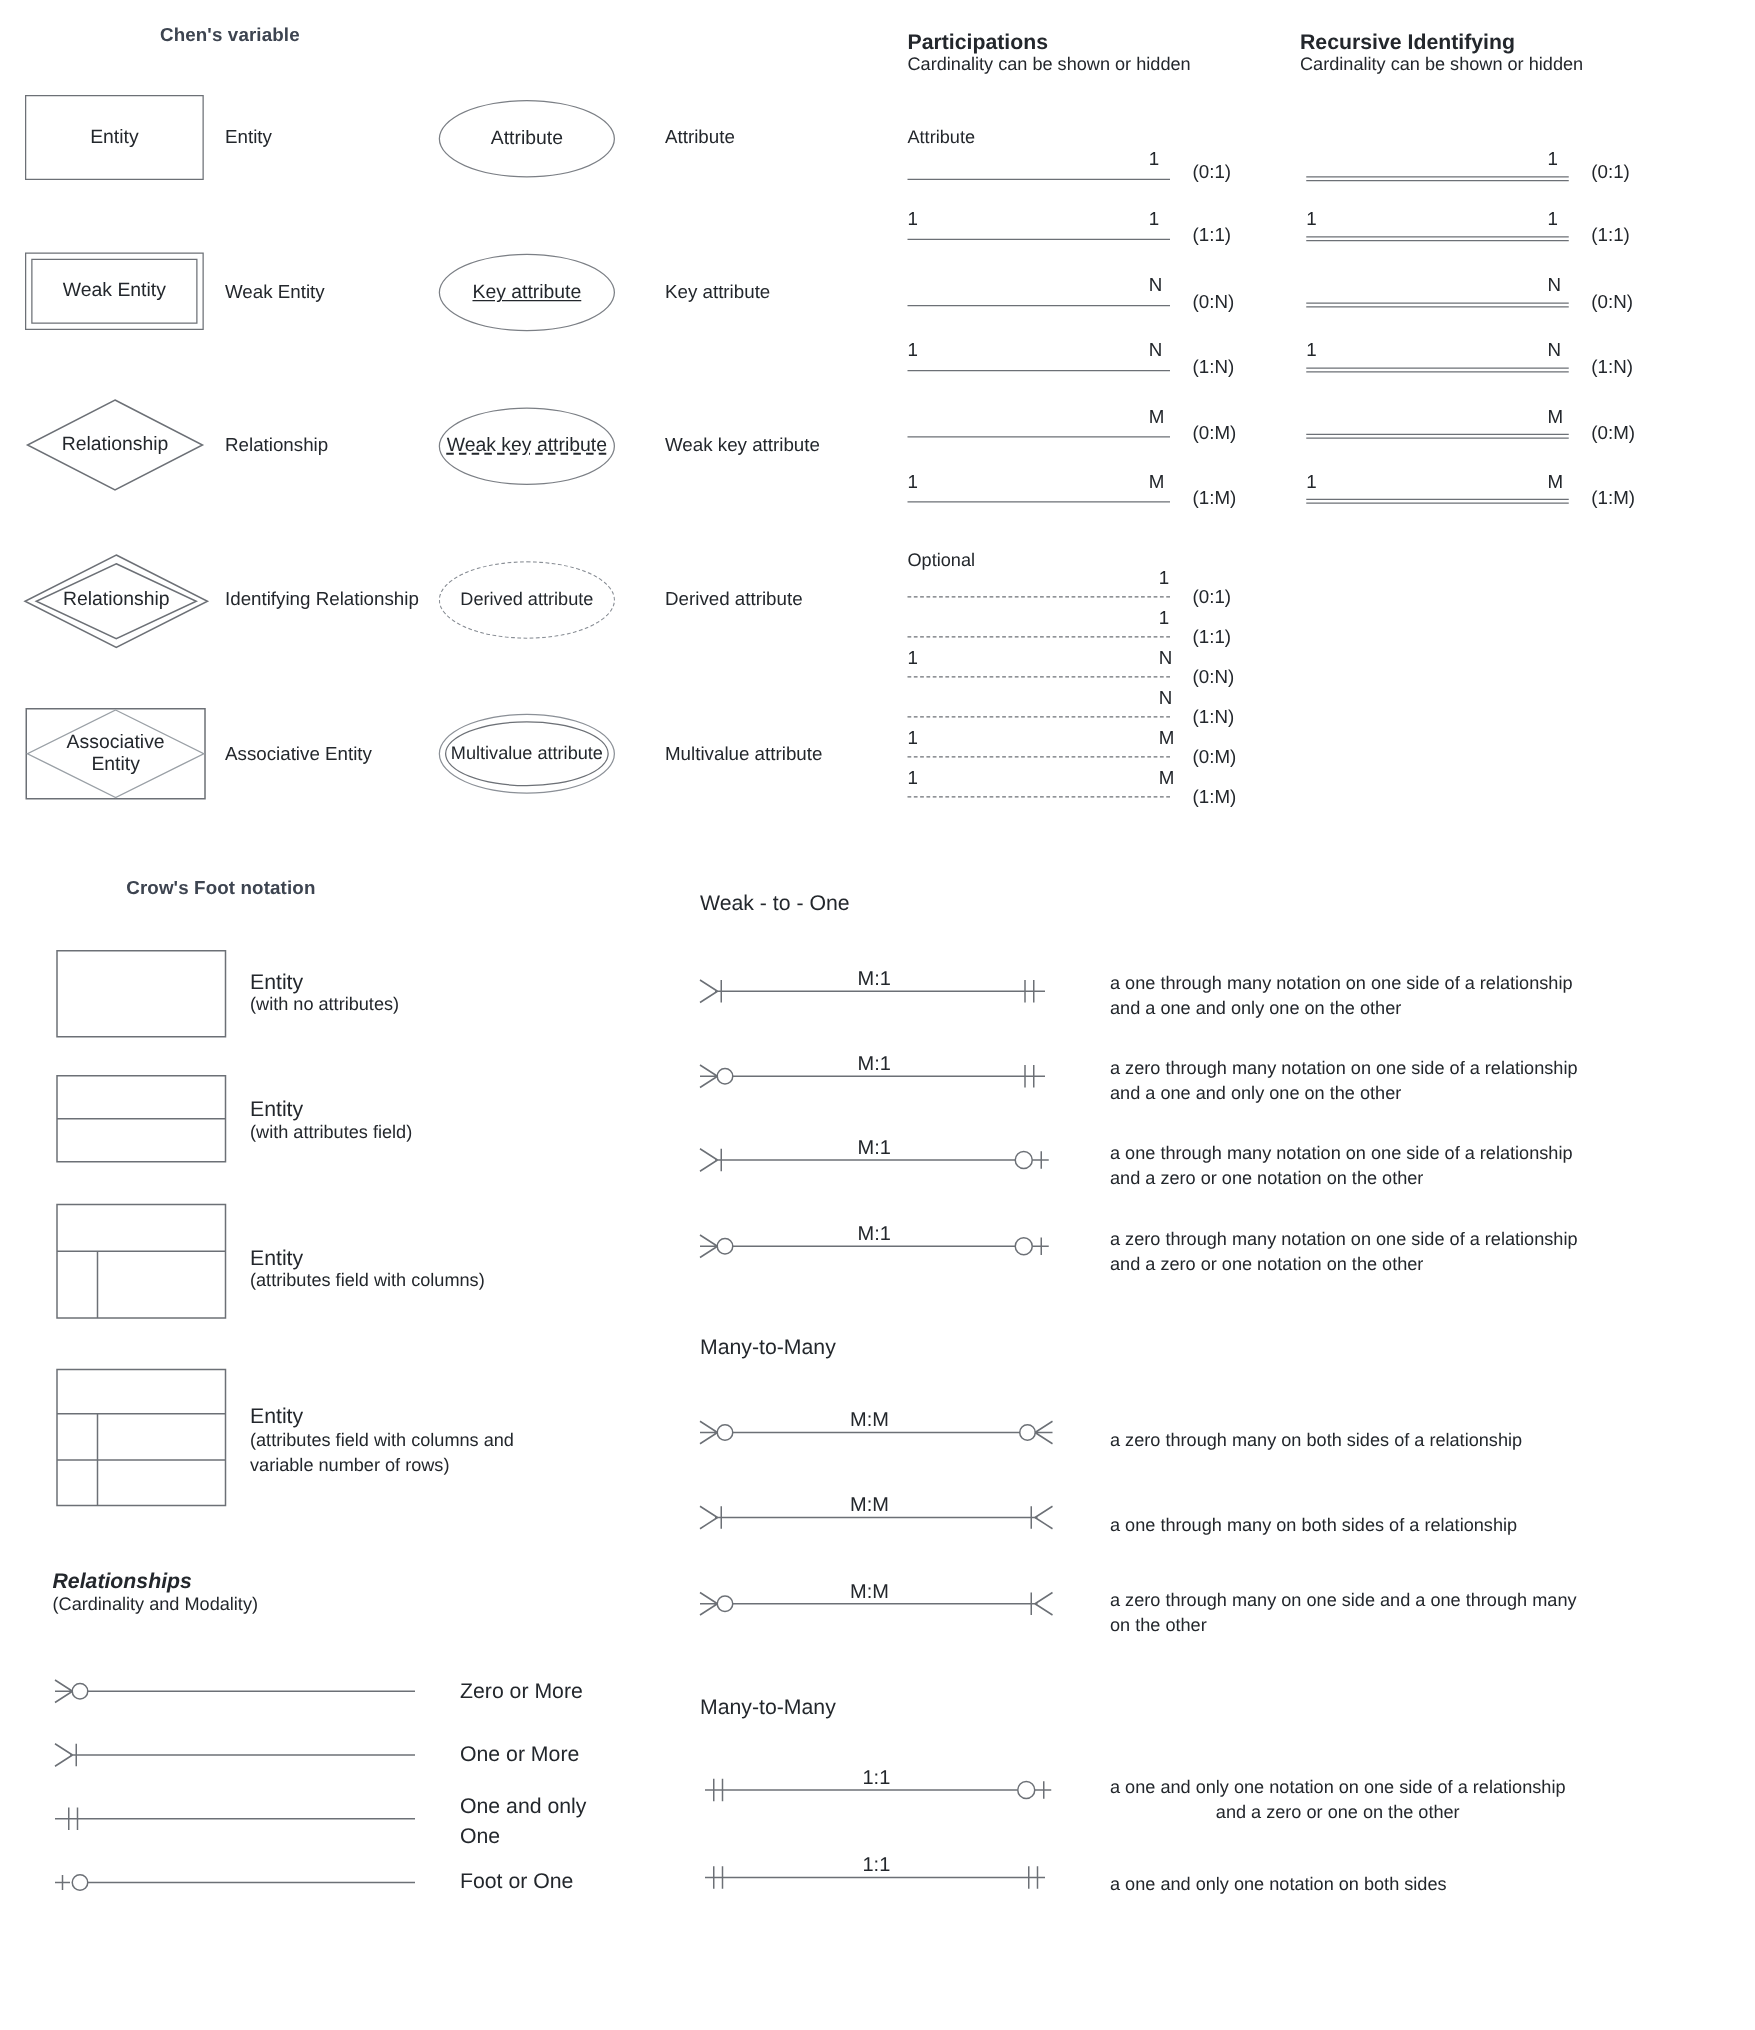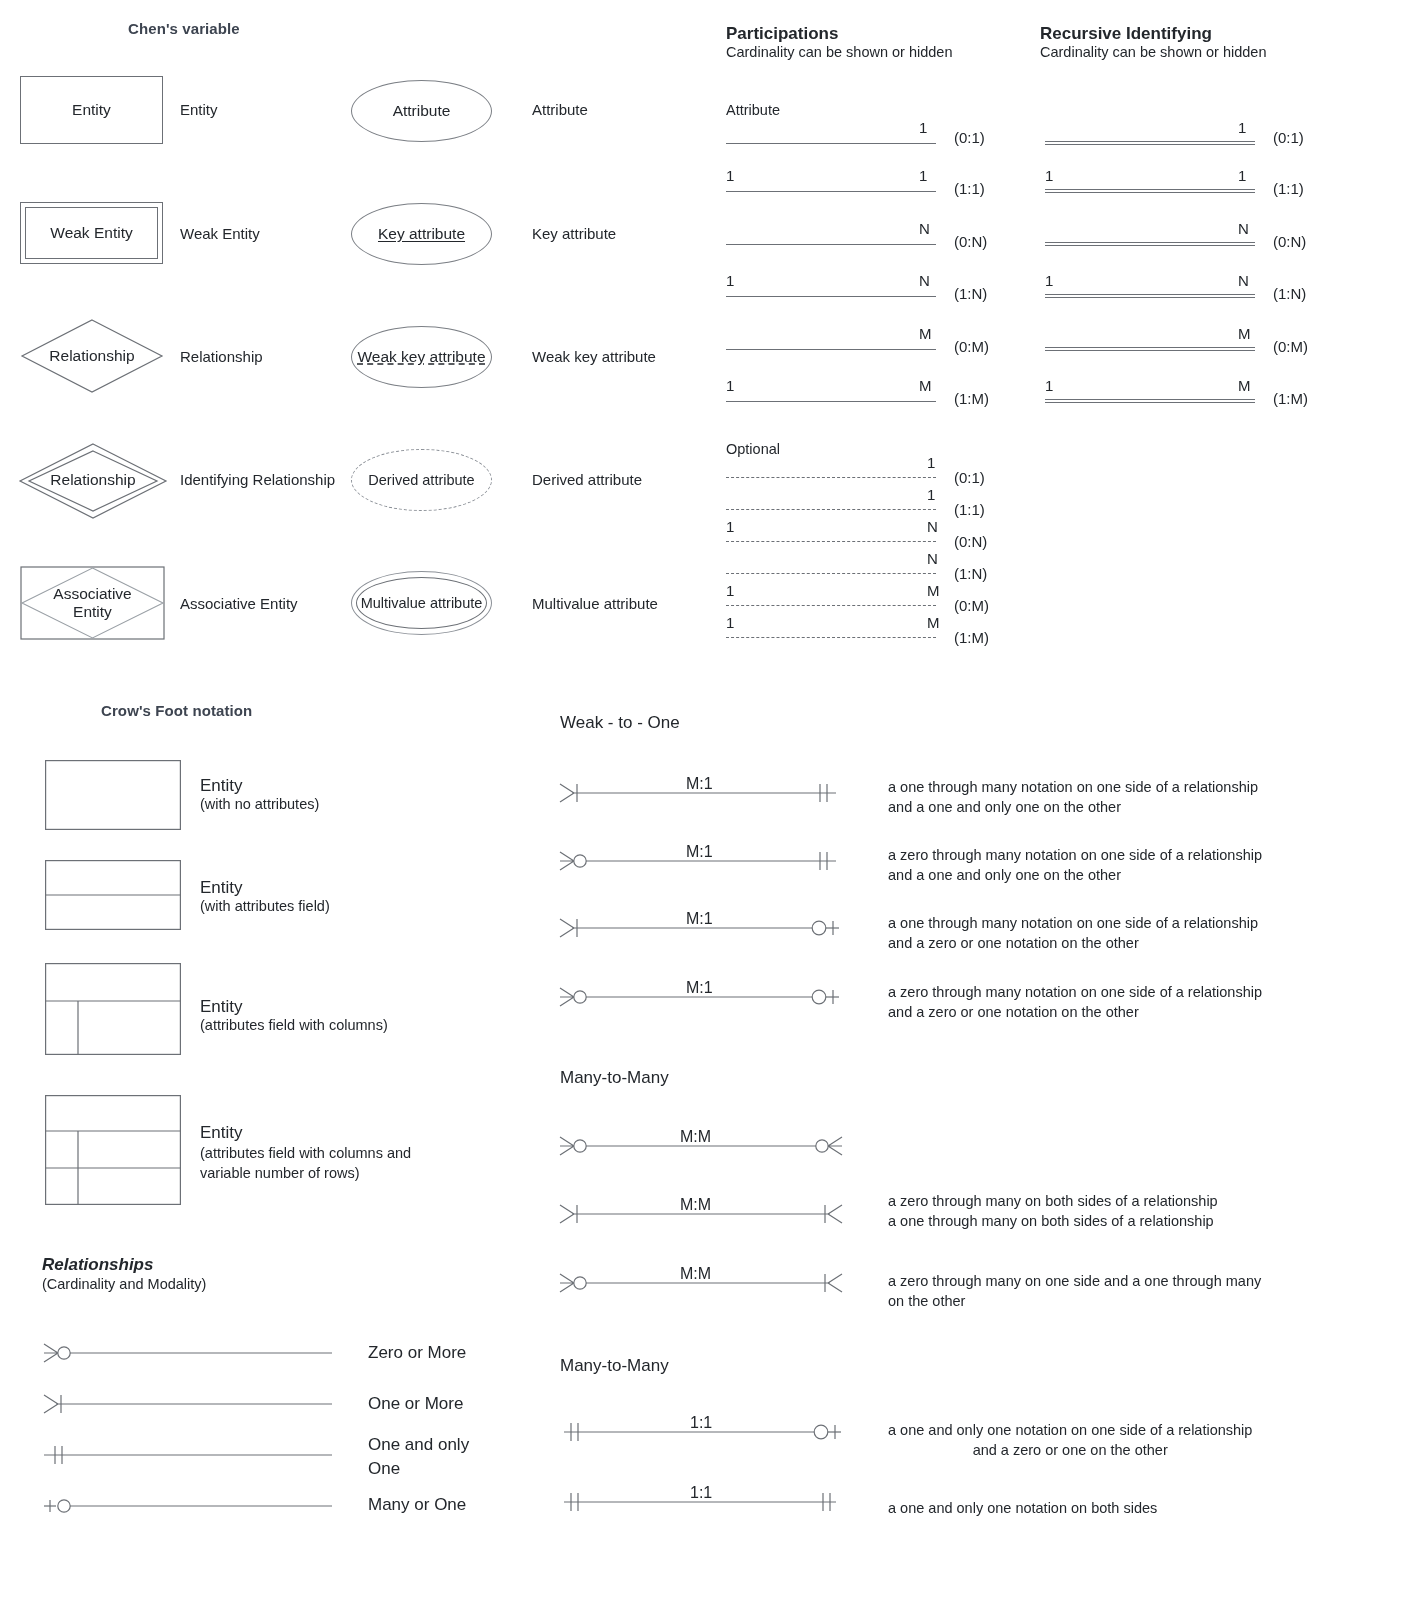--- a/index.html
+++ b/index.html
@@ -319,21 +319,21 @@
 <div class="abs hdr-lg" style="left:368px; top:1433px; font-weight:400; line-height:24px;">One and only<br>One</div>
 
 <div class="abs" style="left:42px; top:1493px;">
   <svg width="290" height="26" viewBox="0 0 290 26">
     <line x1="28" y1="13" x2="290" y2="13" stroke="#6c7076" stroke-width="1.2"></line>
     <line x1="2" y1="13" x2="14" y2="13" stroke="#6c7076" stroke-width="1.2"></line>
     <line x1="8" y1="7" x2="8" y2="19" stroke="#6c7076" stroke-width="1.2"></line>
     <circle cx="22" cy="13" r="6.2" fill="#fff" stroke="#6c7076" stroke-width="1.2"></circle>
   </svg>
 </div>
-<div class="abs hdr-lg" style="left:368px; top:1495px; font-weight:400;">Many or One</div>
+<div class="abs hdr-lg" style="left:368px; top:1495px; font-weight:400;">Foot or One</div>
 
 <div class="abs hdr-lg" style="left:560px; top:713px; font-weight:400;">Weak - to - One</div>
 
 <div class="abs tiny" style="left:686px; top:775px; font-size:16px;">M:1</div>
 <div class="abs" style="left:558px; top:780px;">
   <svg width="290" height="26" viewBox="0 0 290 26">
     <line x1="14" y1="13" x2="278" y2="13" stroke="#6c7076" stroke-width="1.2"></line>
     <path d="M16,13 L2,4 M16,13 L2,22" stroke="#6c7076" stroke-width="1.2" fill="none"></path>
     <line x1="19" y1="4" x2="19" y2="22" stroke="#6c7076" stroke-width="1.2"></line>
     <line x1="262" y1="4" x2="262" y2="22" stroke="#6c7076" stroke-width="1.2"></line>
@@ -393,21 +393,21 @@
 <div class="abs tiny" style="left:680px; top:1128px; font-size:16px;">M:M</div>
 <div class="abs" style="left:558px; top:1133px;">
   <svg width="290" height="26" viewBox="0 0 290 26">
     <line x1="28" y1="13" x2="258" y2="13" stroke="#6c7076" stroke-width="1.2"></line>
     <path d="M16,13 L2,4 M16,13 L2,22 M16,13 L2,13" stroke="#6c7076" stroke-width="1.2" fill="none"></path>
     <circle cx="22" cy="13" r="6.2" fill="#fff" stroke="#6c7076" stroke-width="1.2"></circle>
     <circle cx="264" cy="13" r="6.2" fill="#fff" stroke="#6c7076" stroke-width="1.2"></circle>
     <path d="M270,13 L284,4 M270,13 L284,22 M270,13 L284,13" stroke="#6c7076" stroke-width="1.2" fill="none"></path>
   </svg>
 </div>
-<div class="abs desc" style="left:888px; top:1143px;margin-top:48px;">a zero through many on both sides of a relationship</div>
+<div class="abs desc" style="left:888px; top:1143px;">a zero through many on both sides of a relationship</div>
 
 <div class="abs tiny" style="left:680px; top:1196px; font-size:16px;">M:M</div>
 <div class="abs" style="left:558px; top:1201px;">
   <svg width="290" height="26" viewBox="0 0 290 26">
     <line x1="14" y1="13" x2="272" y2="13" stroke="#6c7076" stroke-width="1.2"></line>
     <path d="M16,13 L2,4 M16,13 L2,22" stroke="#6c7076" stroke-width="1.2" fill="none"></path>
     <line x1="19" y1="4" x2="19" y2="22" stroke="#6c7076" stroke-width="1.2"></line>
     <path d="M270,13 L284,4 M270,13 L284,22" stroke="#6c7076" stroke-width="1.2" fill="none"></path>
     <line x1="267" y1="4" x2="267" y2="22" stroke="#6c7076" stroke-width="1.2"></line>
   </svg>

